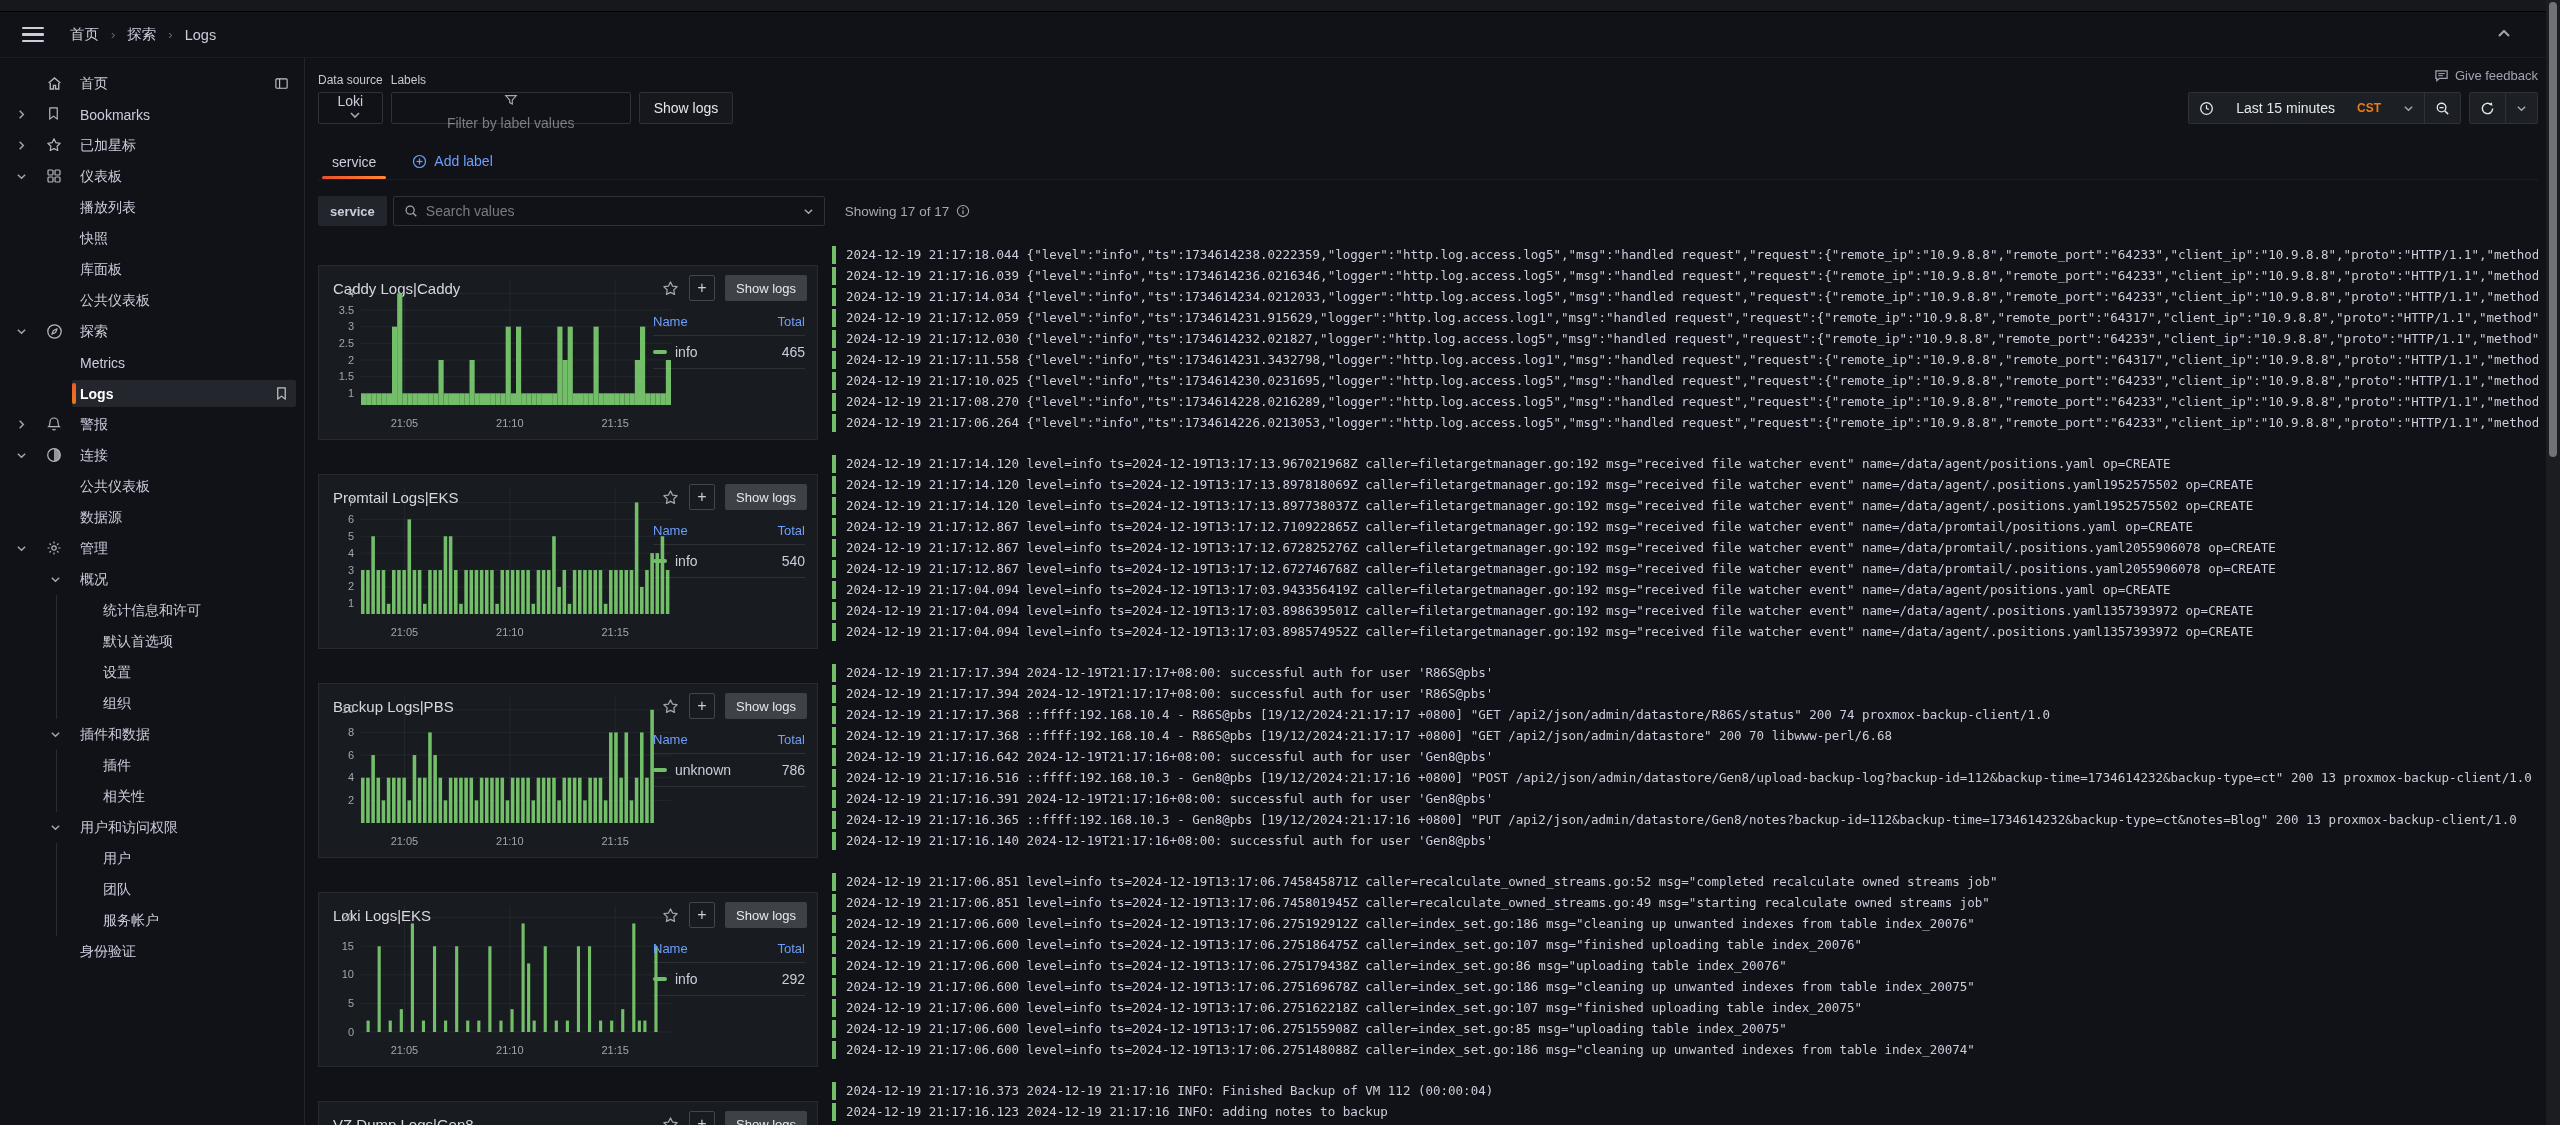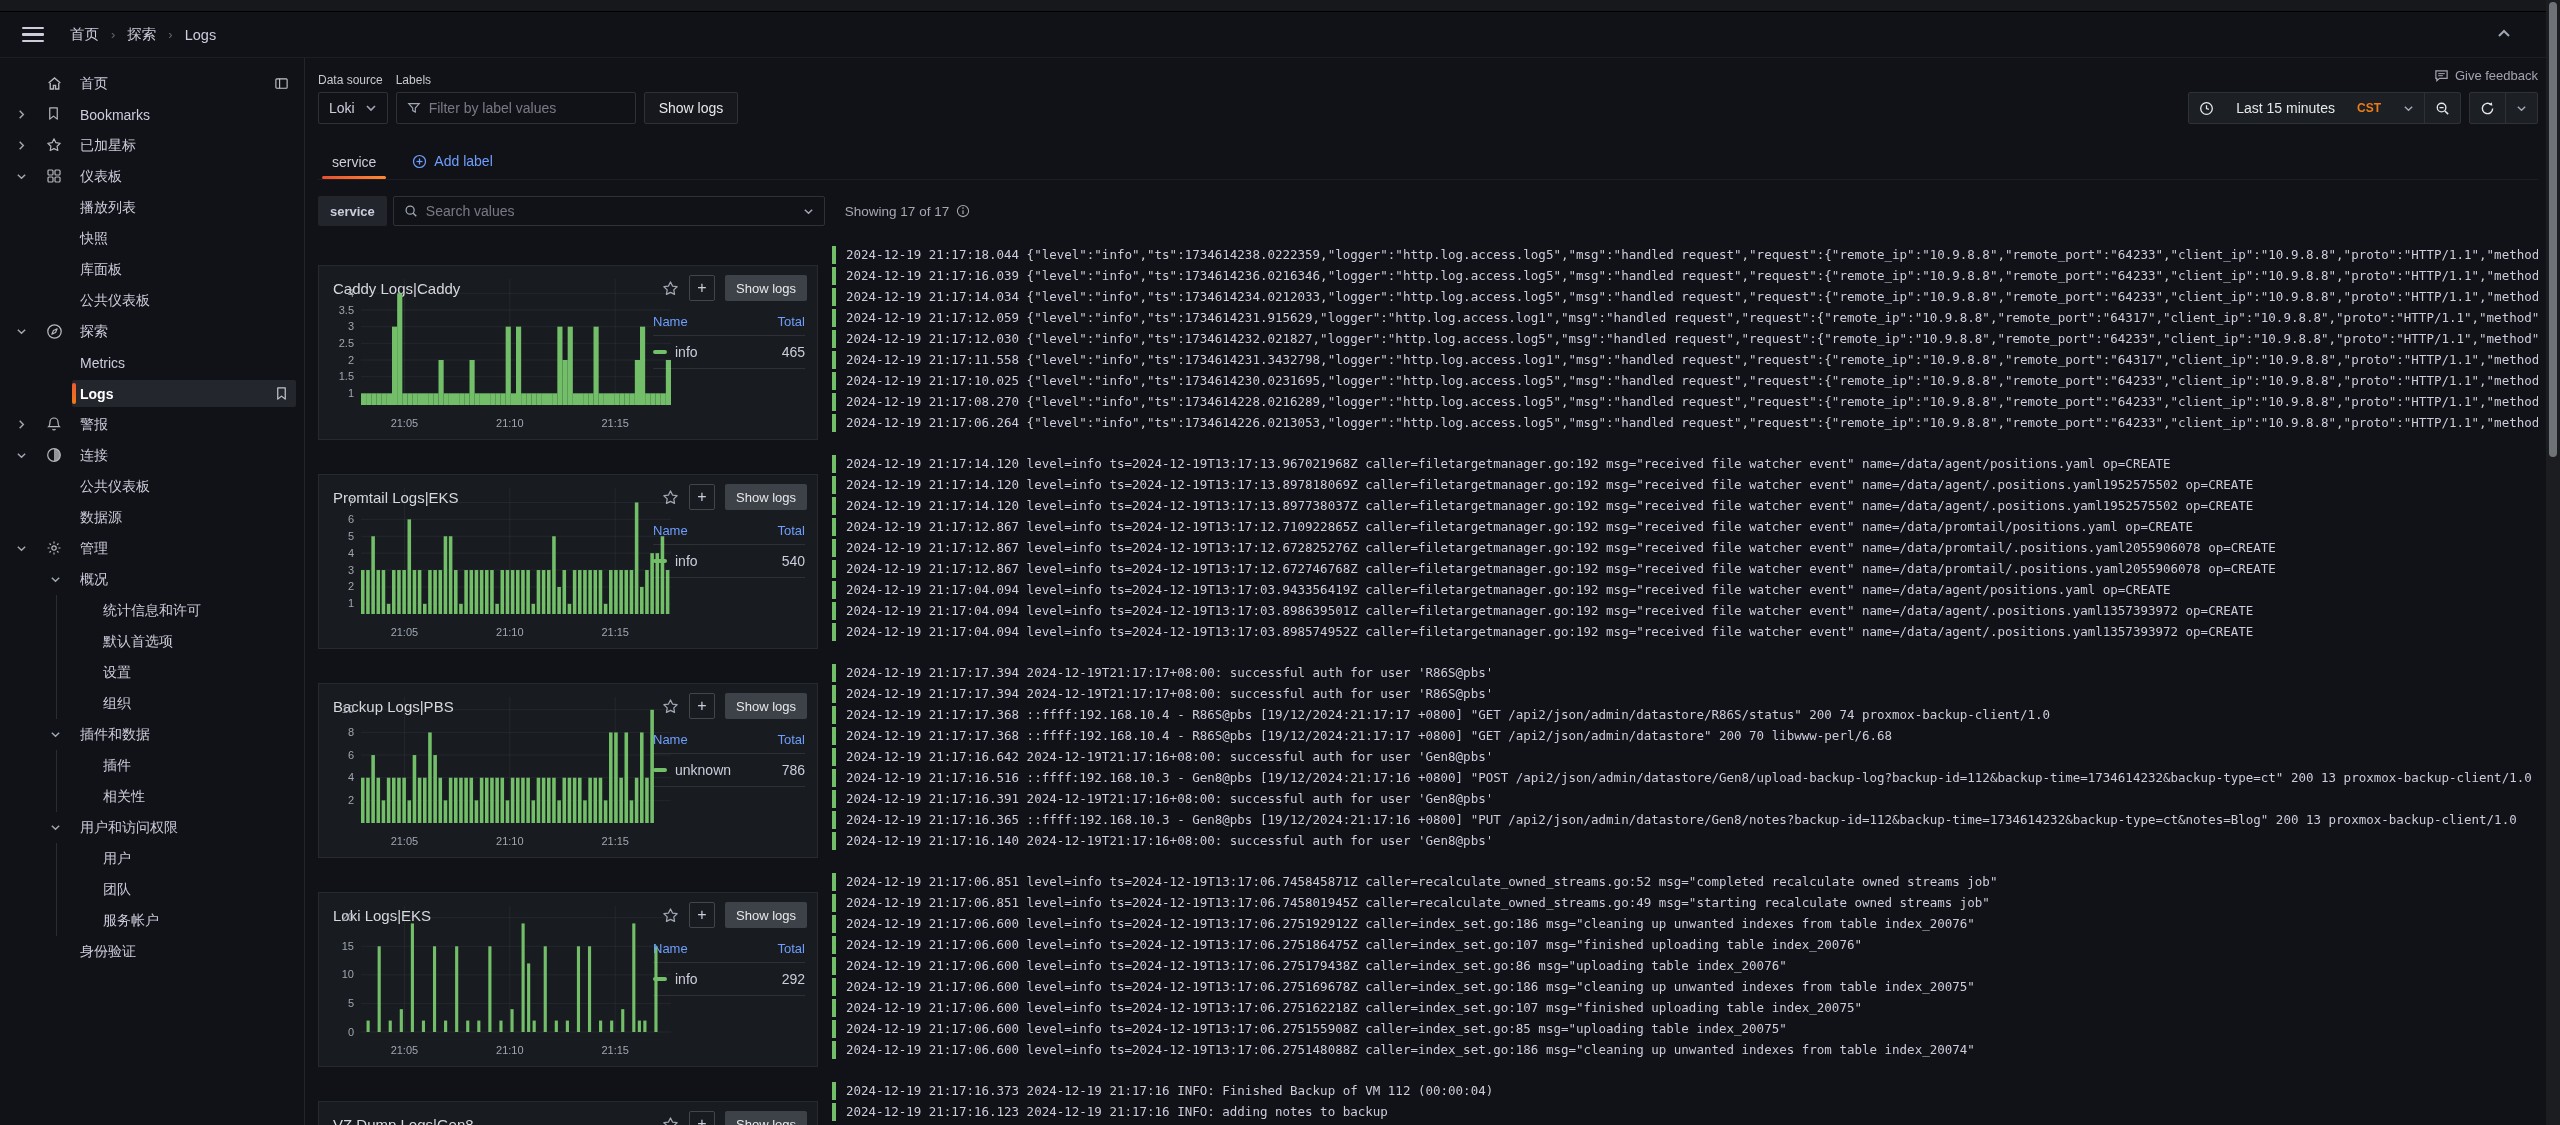--- a/index.html
+++ b/index.html
@@ -36,21 +36,21 @@
   .side-row.active .lbl { font-weight:700; color:#fff; }
   .side-row > * { z-index:1; }
 
   
   .main { flex:1; position:relative; padding:10px 22px 0 13px; overflow:hidden; }
   .toolbar { display:flex; justify-content:space-between; }
   .fld-label { font-size:12px; color:#c7c9d1; margin-bottom:5px; }
   .ctl-row { display:flex; align-items:flex-end; gap:0; }
   .fld { margin-right:8px; }
   .select, .input { height:32px; background:#111217; border:1px solid #2e3238; border-radius:2px;
-    display:flex; align-items:center; font-size:14px; color:#ccccdc; padding:0 10px; }
+    display:flex; align-items:center; font-size:14px; color:#ccccdc; padding:0 10px;flex-direction:column; }
   .select .cdn { margin-left:10px; color:#9fa7b3; display:flex; }
   .input { width:240px; color:rgba(204,204,220,0.55); gap:8px; }
   .btn-outline { height:32px; padding:0 14px; background:#16181d; border:1px solid #2e3238;
     border-radius:2px; color:#e7e8ea; font-size:14px; display:flex; align-items:center; cursor:pointer; }
   .right-tools { display:flex; flex-direction:column; align-items:flex-end; gap:9px; }
   .feedback { display:flex; align-items:center; gap:6px; font-size:13px; color:rgba(204,204,220,0.78); cursor:pointer; }
   .time-row { display:flex; gap:8px; }
   .tgroup { display:flex; border:1px solid #2e3238; border-radius:2px; background:#1c1f24; overflow:hidden; }
   .tbtn { height:30px; display:flex; align-items:center; gap:22px; padding:0 10px; font-size:14px;
     color:#e7e8ea; cursor:pointer; border-left:1px solid #2e3238; }

